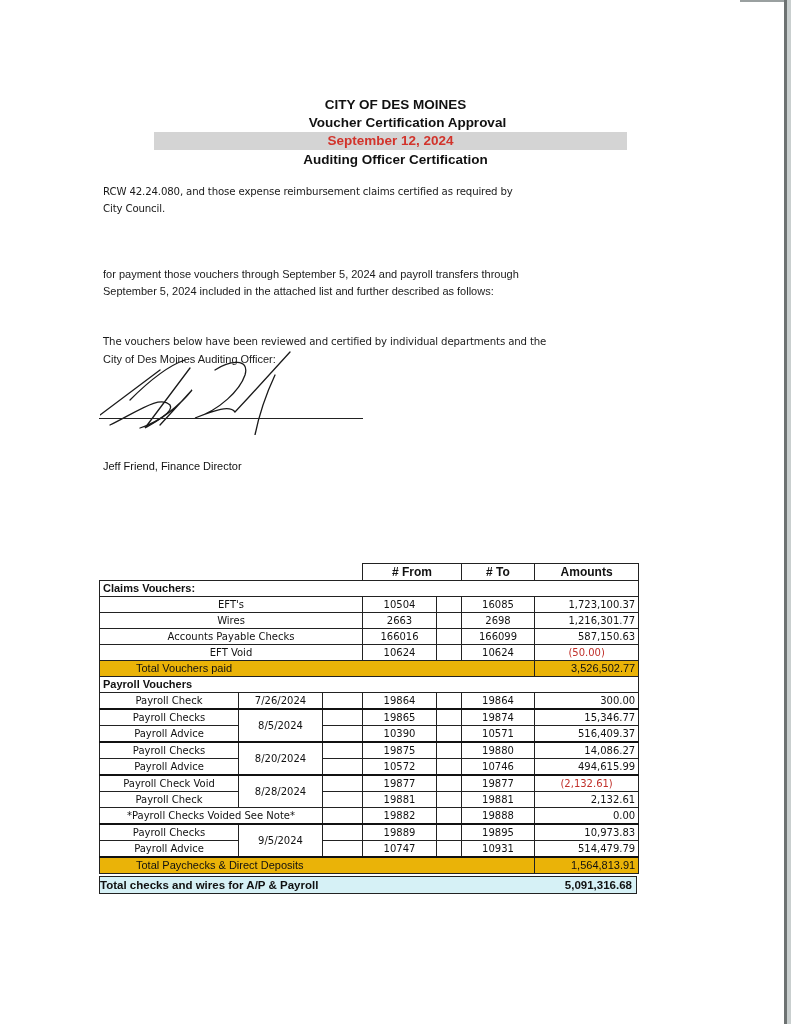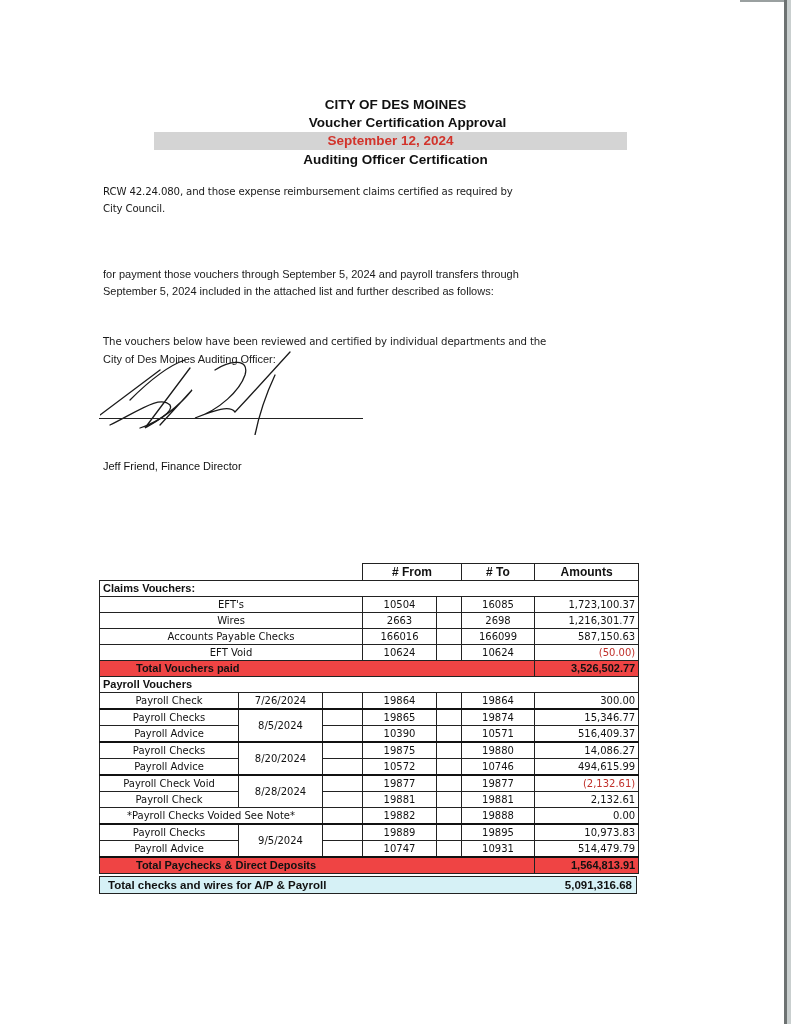--- a/index.html
+++ b/index.html
@@ -32,35 +32,35 @@
   .sig-name { position: absolute; left: 103px; top: 420px; font-size: 11px; margin-top: 40px; }
 
   table.vt {
     position: absolute; left: 99px; top: 533px; border-collapse: collapse;
     font-size: 11px; table-layout: fixed; margin-top: 30px;
   }
   table.vt td { border: 1px solid #222; padding: 0 3px; height: 15px; line-height: 15px; white-space: nowrap; overflow: hidden; }
   table.vt .hdr td { font-weight: bold; font-size: 12px; text-align: center; height: 16px; }
   table.vt .noborder { border: none !important; }
   table.vt .sec td { font-weight: bold; font-size: 11px; }
-  table.vt .tot td { font-weight: bold; background: #ef4444; font-size: 11px; padding-left: 36px; }
+  table.vt .tot td { font-weight: normal; background: #eab308; font-size: 11px; padding-left: 36px; }
   table.vt .thick-top td { border-top: 2px solid #111; }
   .num { text-align: center; font-family: "DejaVu Sans", sans-serif; font-size: 10px; }
   .amt { text-align: right; font-family: "DejaVu Sans", sans-serif; font-size: 10px; }
   .lbl { font-family: "DejaVu Sans", sans-serif; font-size: 10px; text-align: center; }
   .dt { text-align: center; font-family: "DejaVu Sans", sans-serif; font-size: 10px; }
-  .neg { color: #c0302a; }
+  .neg { color: #c0302a; text-align: center; }
   .center { text-align: center; }
 
   .grand {
     position: absolute; left: 99px; top: 876px; width: 536px; height: 16px;
     border: 1px solid #222; background: #d6f1f6; font-weight: bold; font-size: 11.5px;
     line-height: 16px;
   }
-  .grand .gl { position: absolute; left: 8px; text-align: right; }
+  .grand .gl { position: absolute; left: 0; text-align: right; }
   .grand .gv { position: absolute; right: 4px; }
 </style>
 </head>
 <body>
 
 <div class="top-edge"></div>
 <div class="right-edge"></div>
 <div class="right-edge2"></div>
 
 <div class="header">

